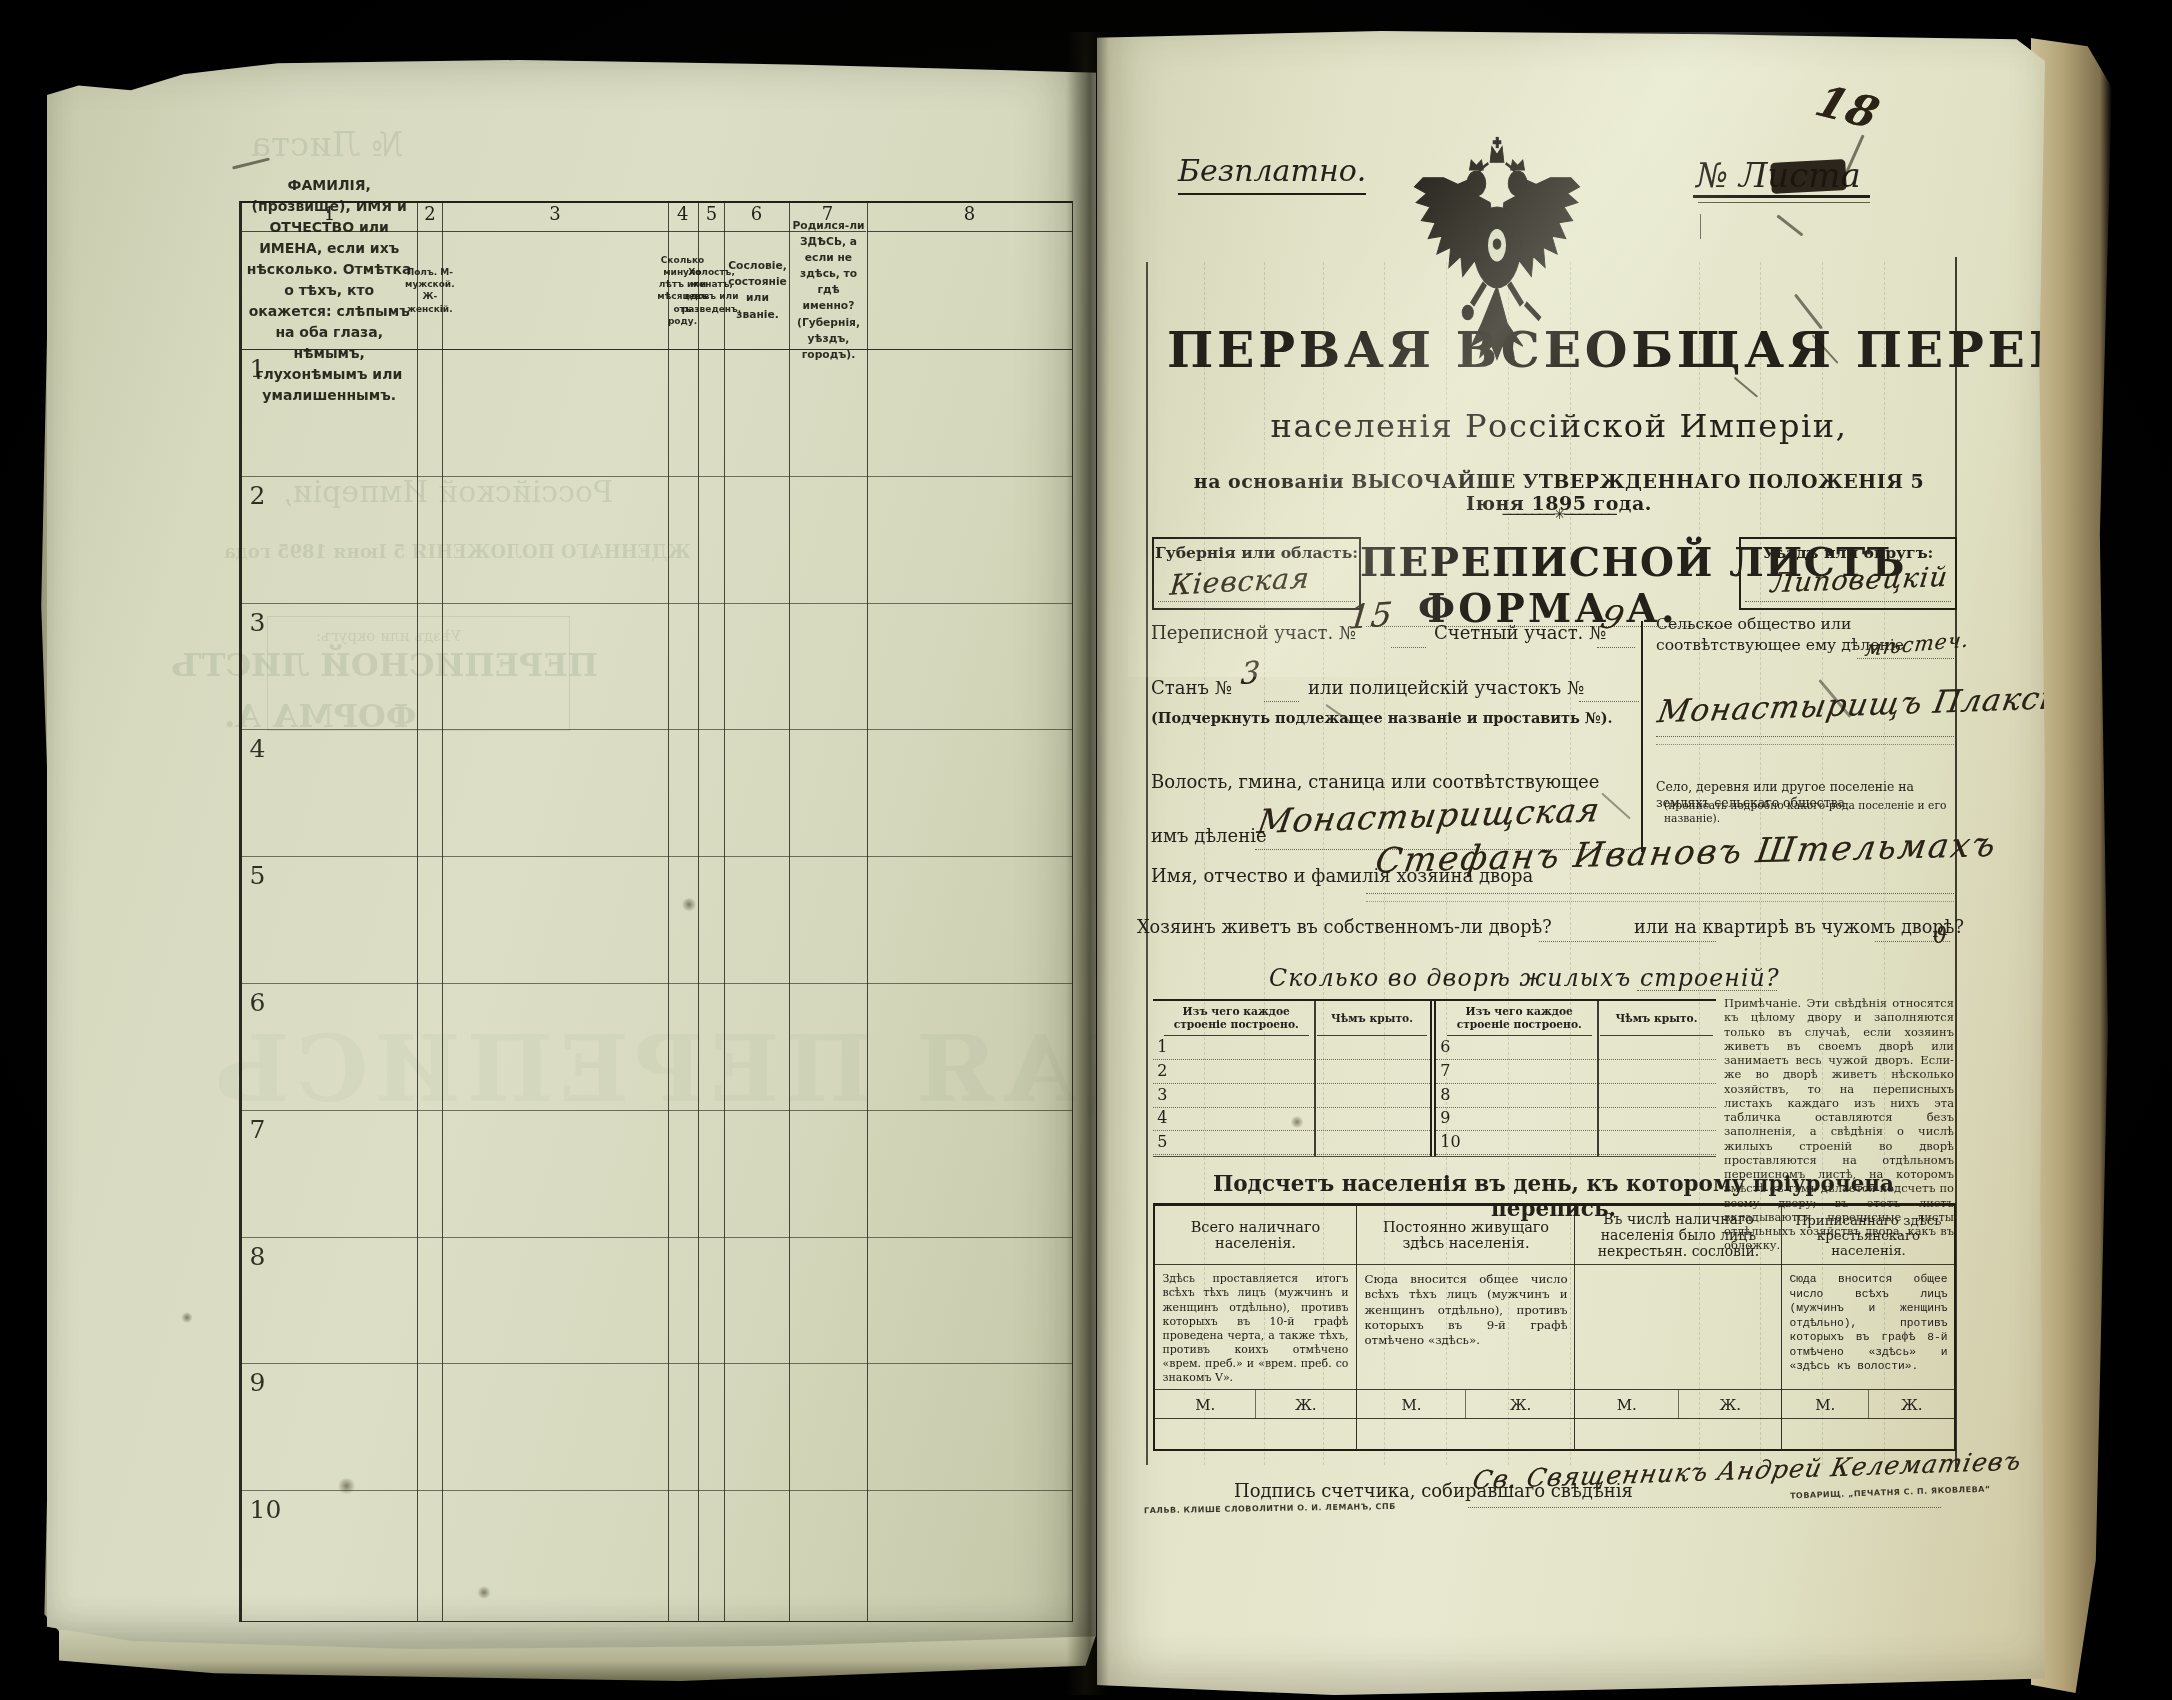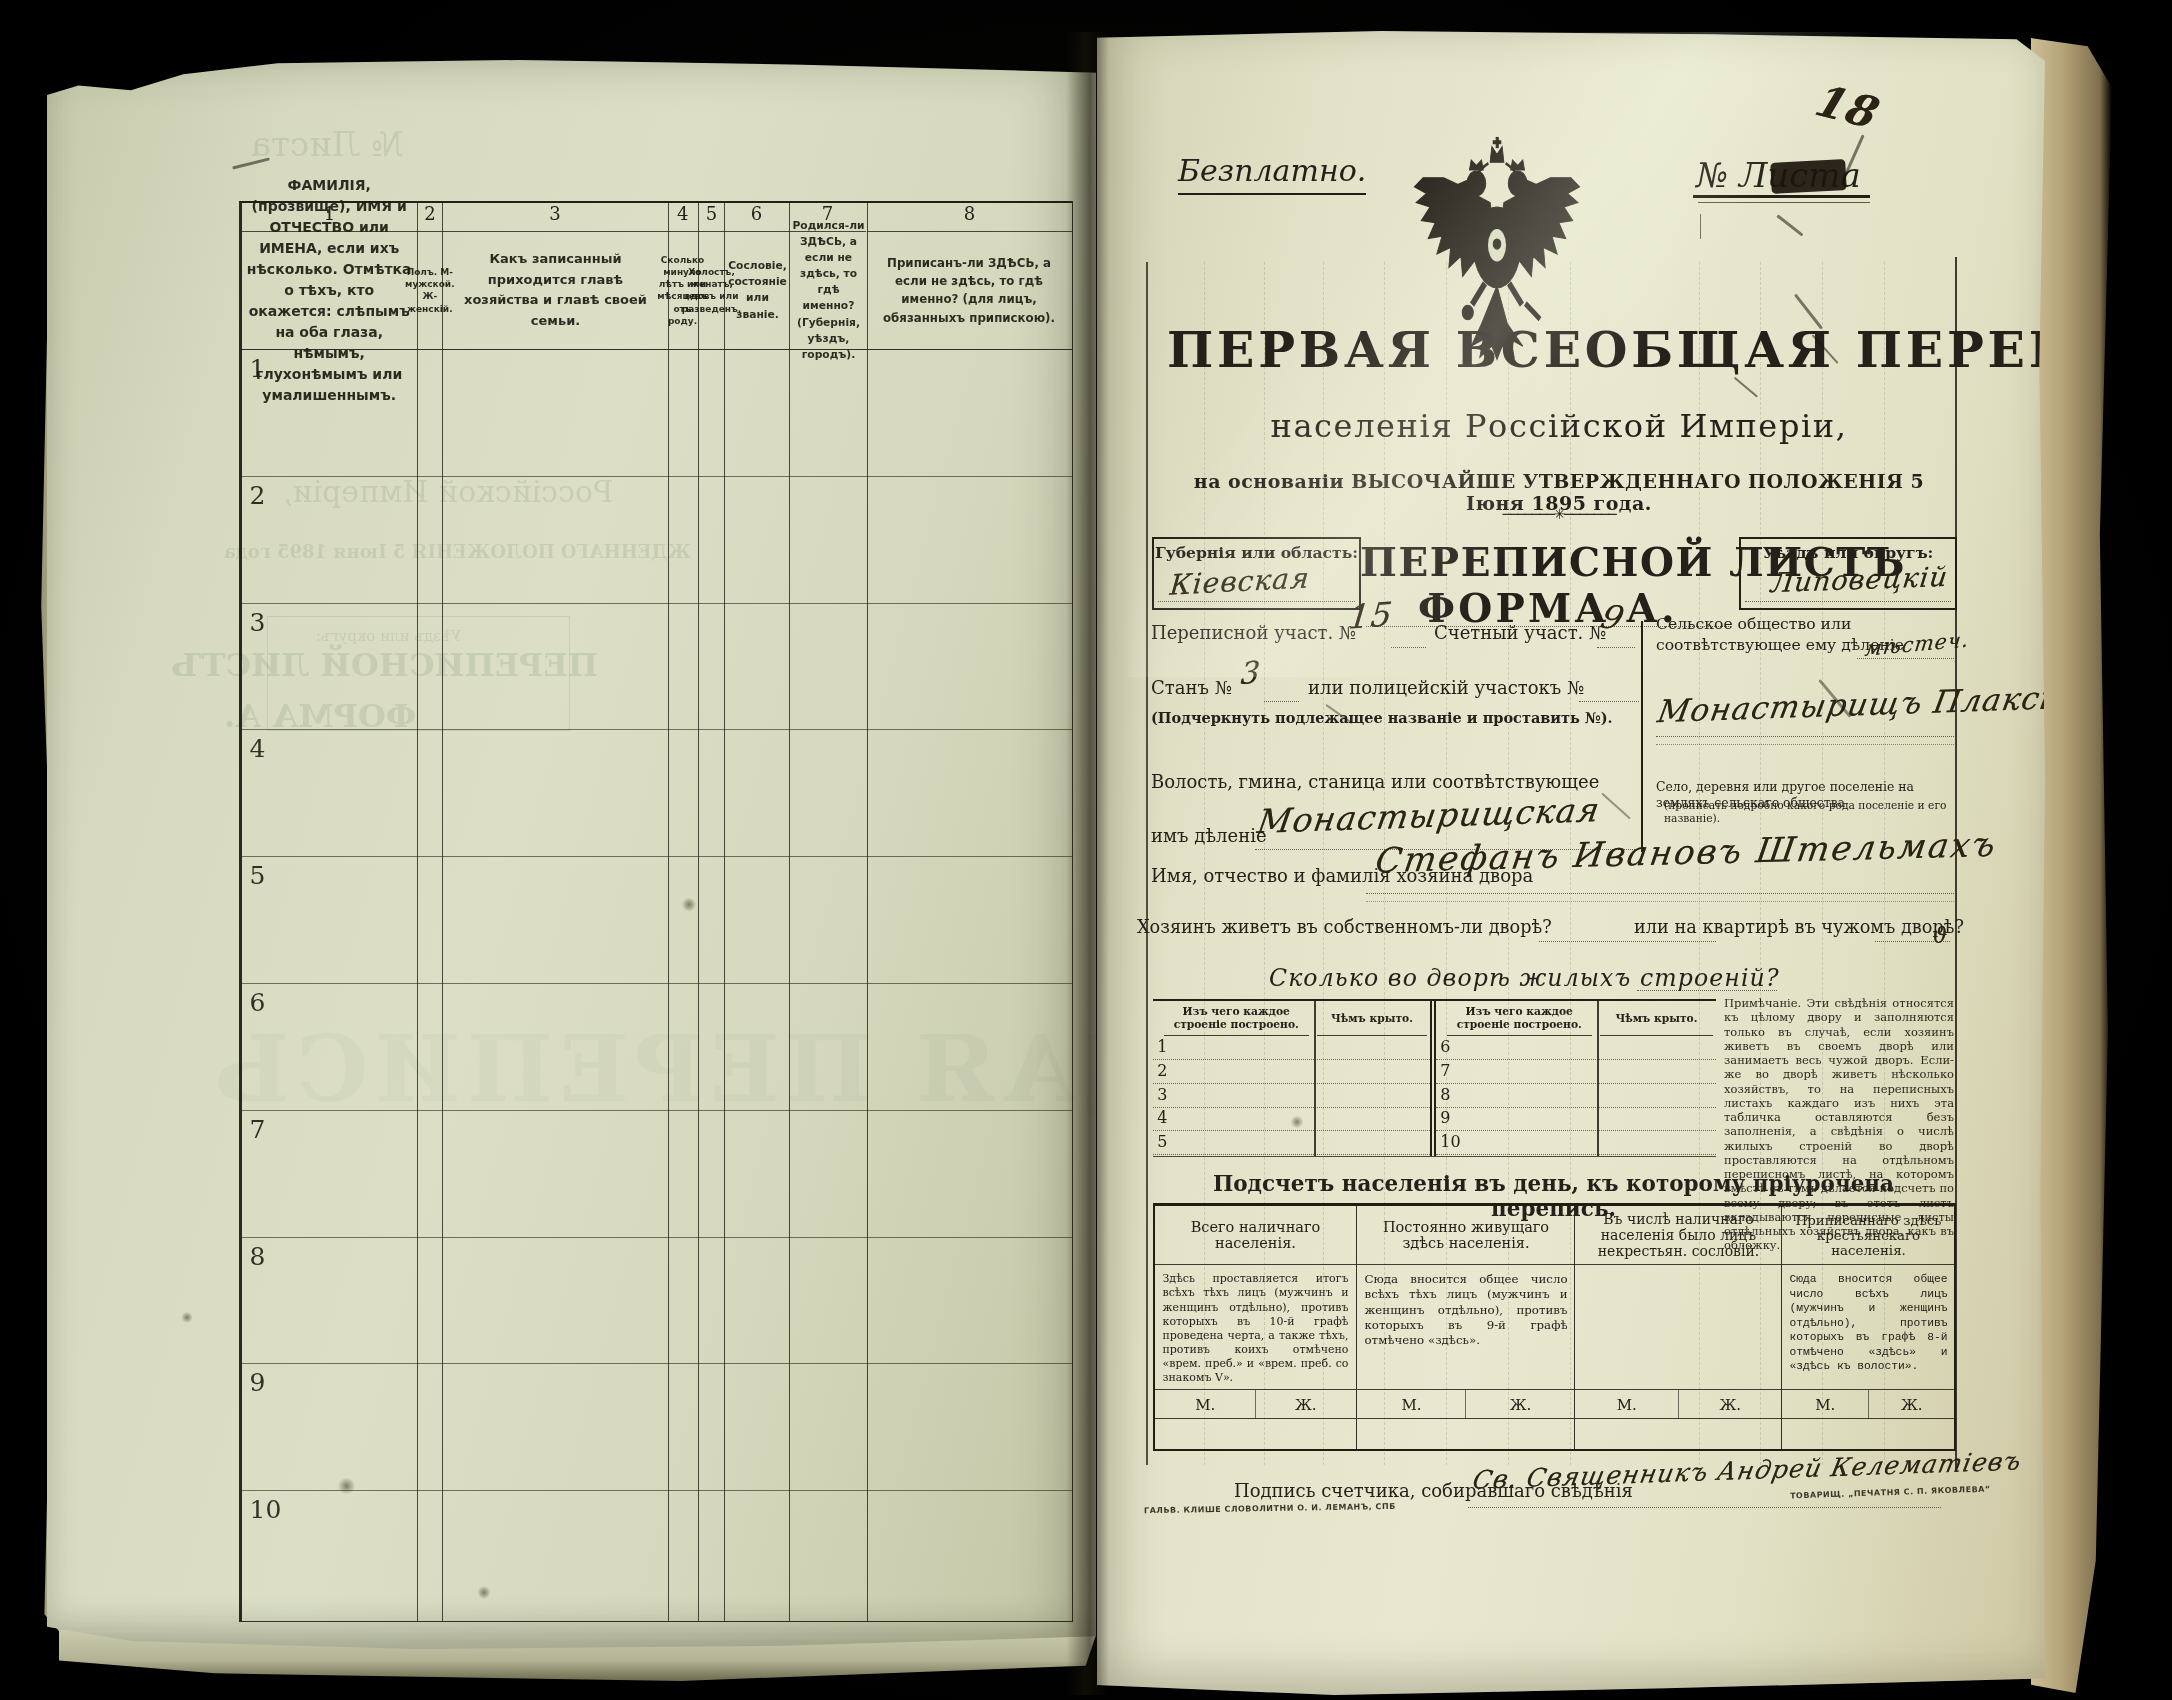--- a/index.html
+++ b/index.html
@@ -94,26 +94,24 @@
         <div class="numband" style="left:175px;width:26px;">2</div>
         <div class="numband" style="left:200px;width:226px;">3</div>
         <div class="numband" style="left:426px;width:29.5px;">4</div>
         <div class="numband" style="left:456px;width:27px;">5</div>
         <div class="numband" style="left:482px;width:65px;">6</div>
         <div class="numband" style="left:547px;width:77px;">7</div>
         <div class="numband" style="left:625px;width:205px;">8</div>
 
         <div class="htext" style="left:3.2px;width:168px;font-size:14px;line-height:1.5;">ФАМИЛІЯ, (прозвище), ИМЯ и ОТЧЕСТВО или ИМЕНА, если ихъ нѣсколько. Отмѣтка о тѣхъ, кто окажется: слѣпымъ на оба глаза, нѣмымъ, глухонѣмымъ или умалишеннымъ.</div>
         <div class="htext" style="left:176px;width:23.6px;font-size:9px;line-height:1.35;">Полъ. М-мужской. Ж-женскій.</div>
-        <div class="htext" style="left:207px;width:213px;font-size:13px;line-height:1.6;">Какъ записанный приходится главѣ хозяйства и главѣ своей семьи.</div>
         <div class="htext" style="left:427px;width:27px;font-size:9px;line-height:1.35;">Сколько минуло лѣтъ или мѣсяцевъ отъ роду.</div>
         <div class="htext" style="left:457px;width:25px;font-size:9px;line-height:1.35;">Холостъ, женатъ, вдовъ или разведенъ.</div>
         <div class="htext" style="left:485px;width:61px;font-size:10.7px;line-height:1.5;">Сословіе, состояніе или званіе.</div>
         <div class="htext" style="left:550px;width:73px;font-size:10.7px;line-height:1.5;">Родился-ли ЗДѢСЬ, а если не здѣсь, то гдѣ именно? (Губернія, уѣздъ, городъ).</div>
-        <div class="htext" style="left:630px;width:194px;font-size:11.8px;line-height:1.55;">Приписанъ-ли ЗДѢСЬ, а если не здѣсь, то гдѣ именно? (для лицъ, обязанныхъ припискою).</div>
       </div>
 
       <div class="lrow" style="top:146px;">
           <span class="rn">1</span>
         </div>
       <div class="lrow" style="top:273px;">
           <span class="rn">2</span>
         </div>
       <div class="lrow" style="top:400px;">
           <span class="rn">3</span>

